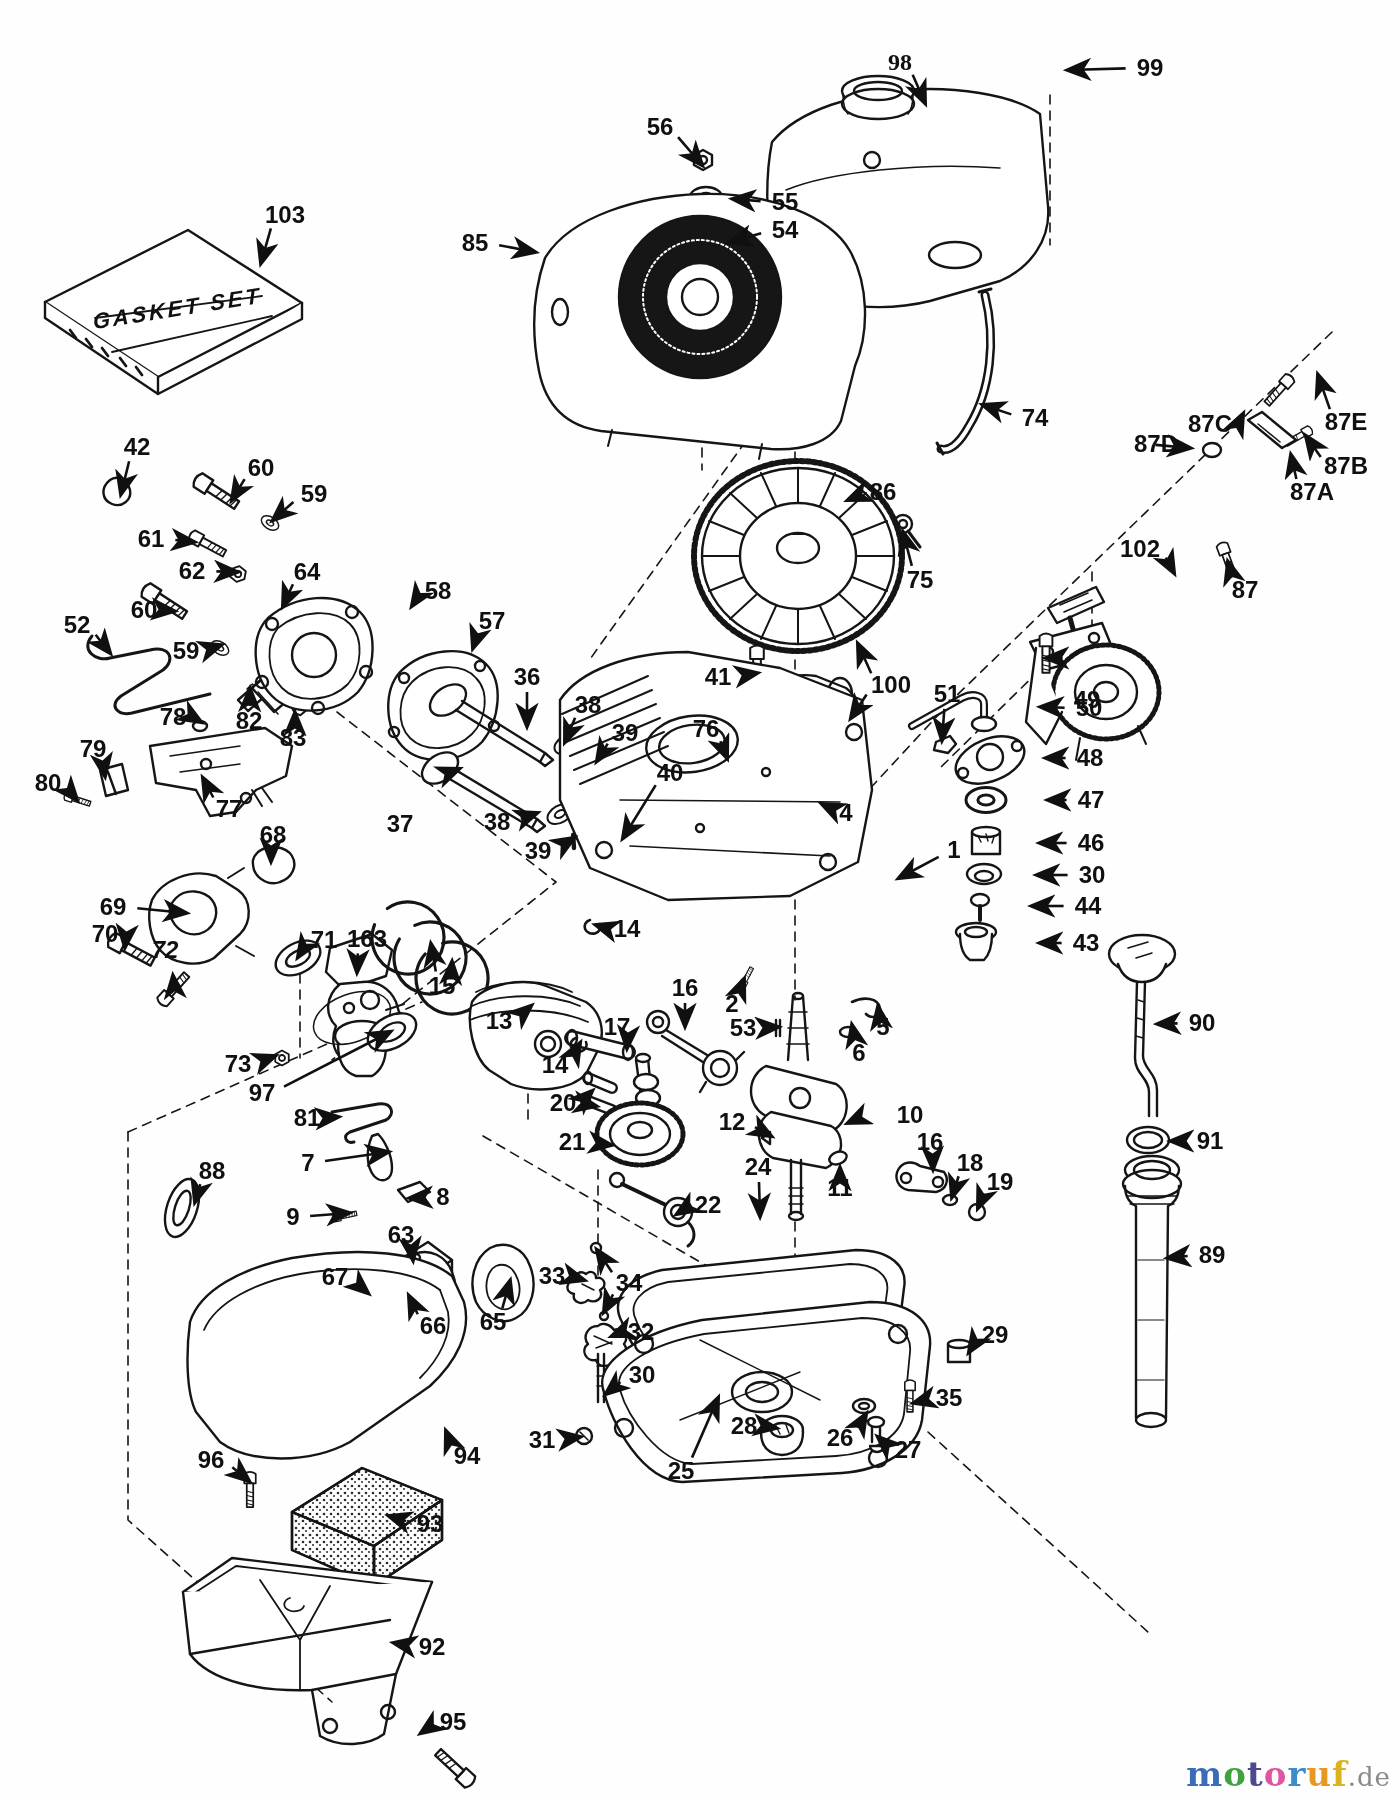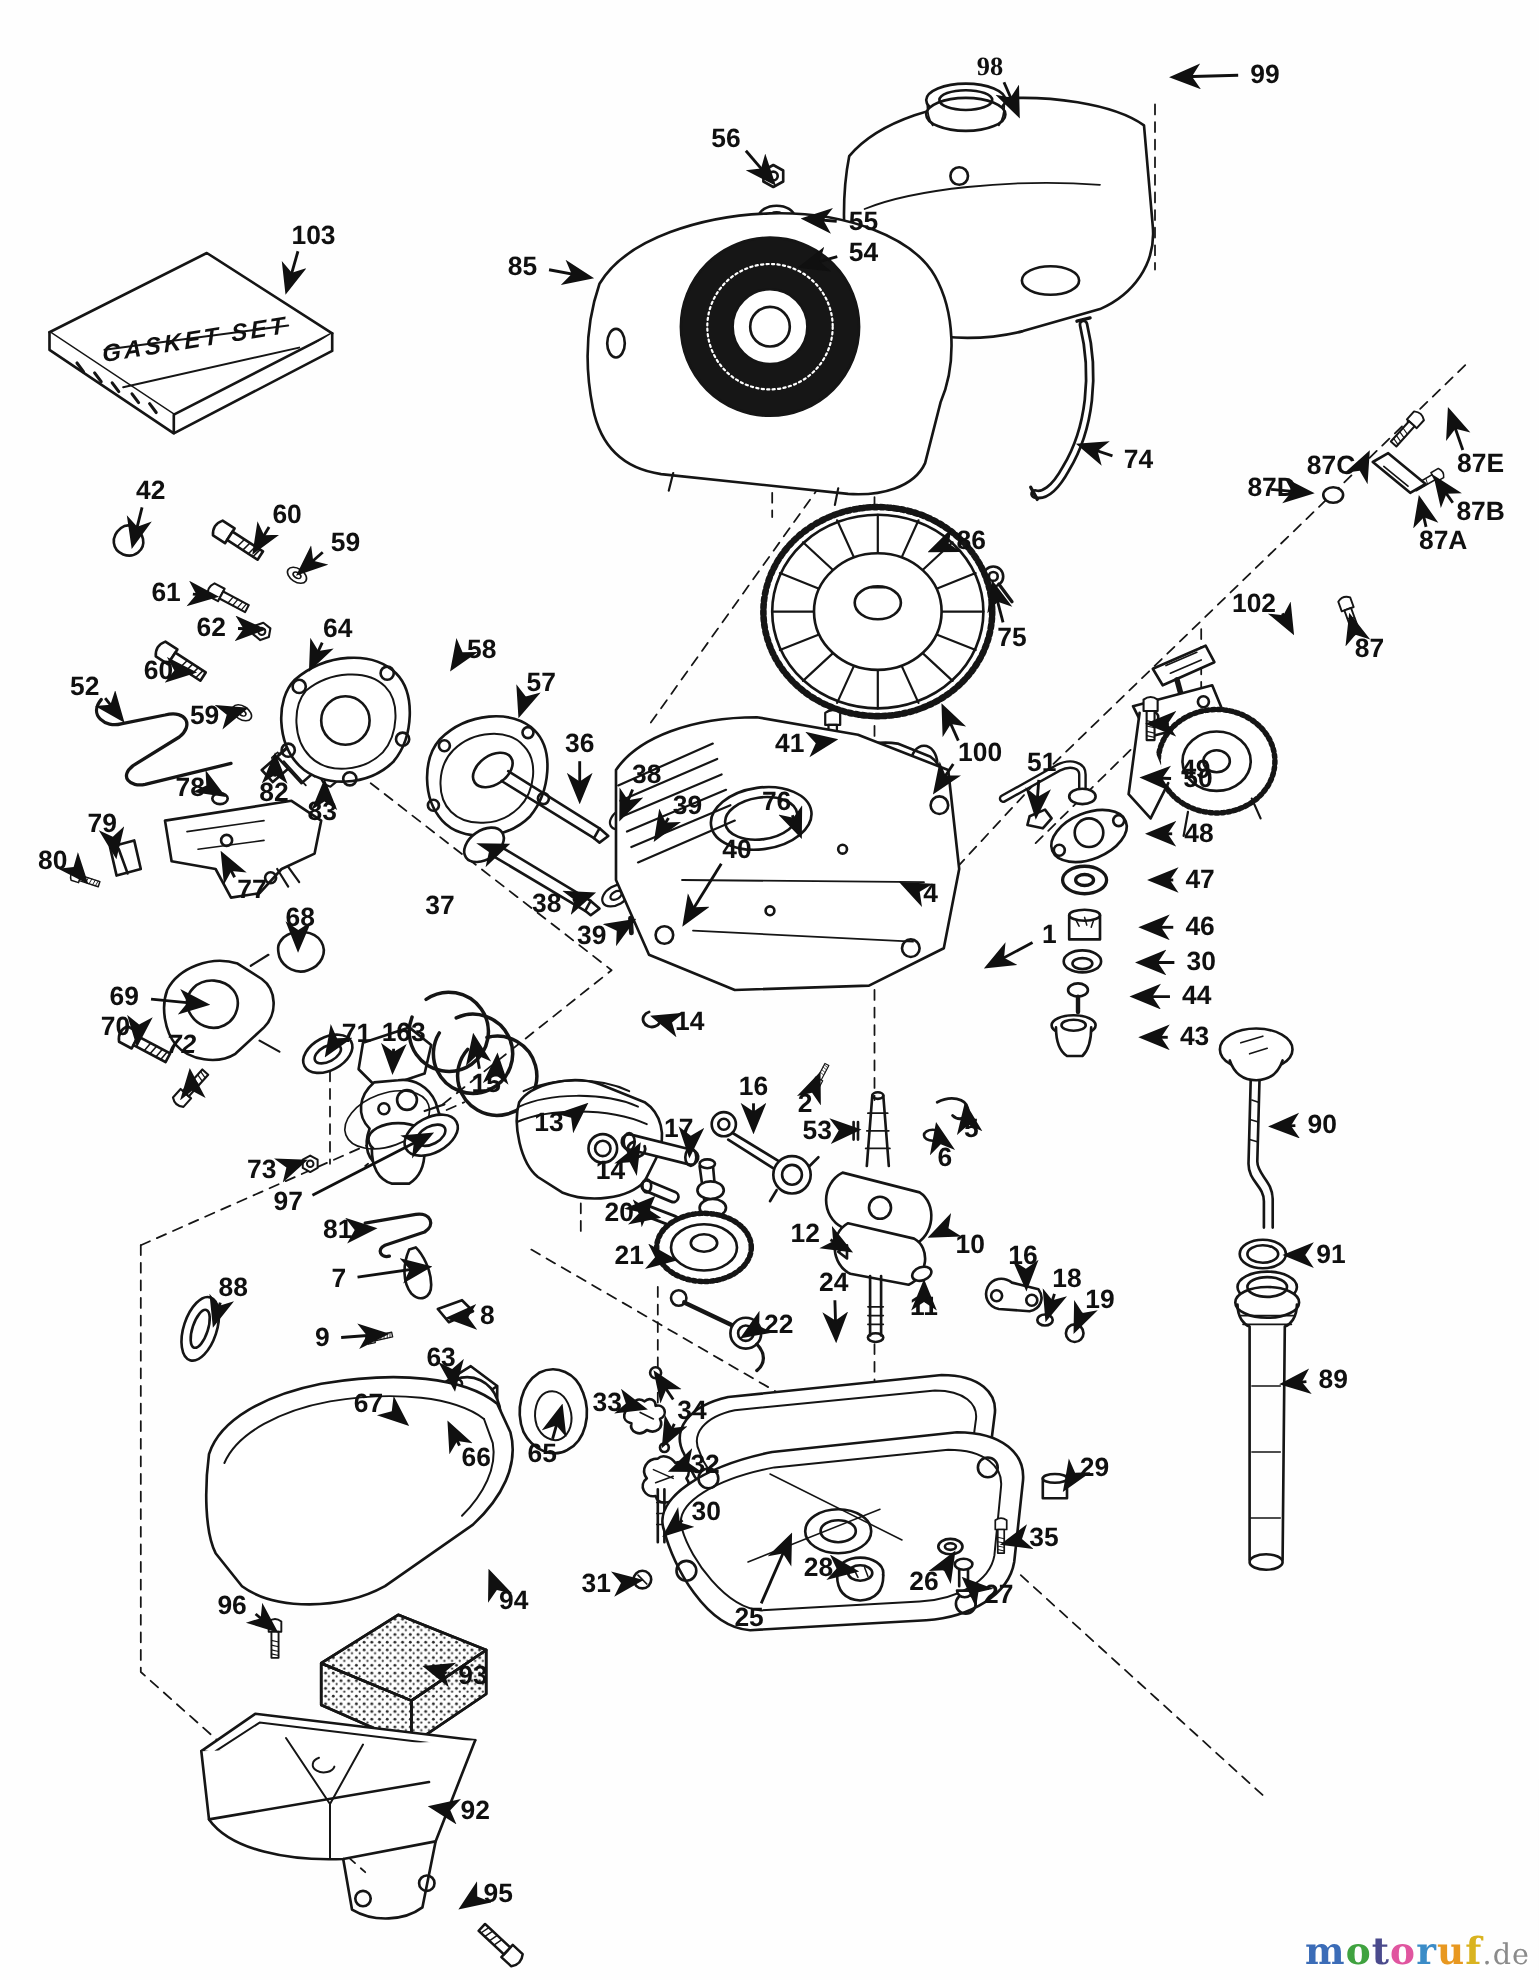--- a/index.html
+++ b/index.html
@@ -696,21 +696,21 @@
       <div class="callout" style="left: 262px; top: 1093px;">97</div>
       <div class="callout" style="left: 307px; top: 1118px;">81</div>
       <div class="callout" style="left: 308px; top: 1163px;">7</div>
       <div class="callout" style="left: 212px; top: 1171px;">88</div>
       <div class="callout" style="left: 293px; top: 1217px;">9</div>
       <div class="callout" style="left: 443px; top: 1197px;">8</div>
       <div class="callout" style="left: 563px; top: 1103px;">20</div>
       <div class="callout" style="left: 572px; top: 1142px;">21</div>
       <div class="callout" style="left: 708px; top: 1205px;">22</div>
       <div class="callout" style="left: 732px; top: 1122px;">12</div>
-      <div class="callout" style="left: 882px; top: 1115px; margin-top: 17px;">10</div>
+      <div class="callout" style="left: 910px; top: 1115px;">10</div>
       <div class="callout" style="left: 840px; top: 1188px;">11</div>
       <div class="callout" style="left: 930px; top: 1142px;">16</div>
       <div class="callout" style="left: 970px; top: 1163px;">18</div>
       <div class="callout" style="left: 1000px; top: 1182px;">19</div>
       <div class="callout" style="left: 758px; top: 1167px;">24</div>
       <div class="callout" style="left: 401px; top: 1235px;">63</div>
       <div class="callout" style="left: 335px; top: 1277px;">67</div>
       <div class="callout" style="left: 433px; top: 1326px;">66</div>
       <div class="callout" style="left: 493px; top: 1322px;">65</div>
       <div class="callout" style="left: 552px; top: 1276px;">33</div>

